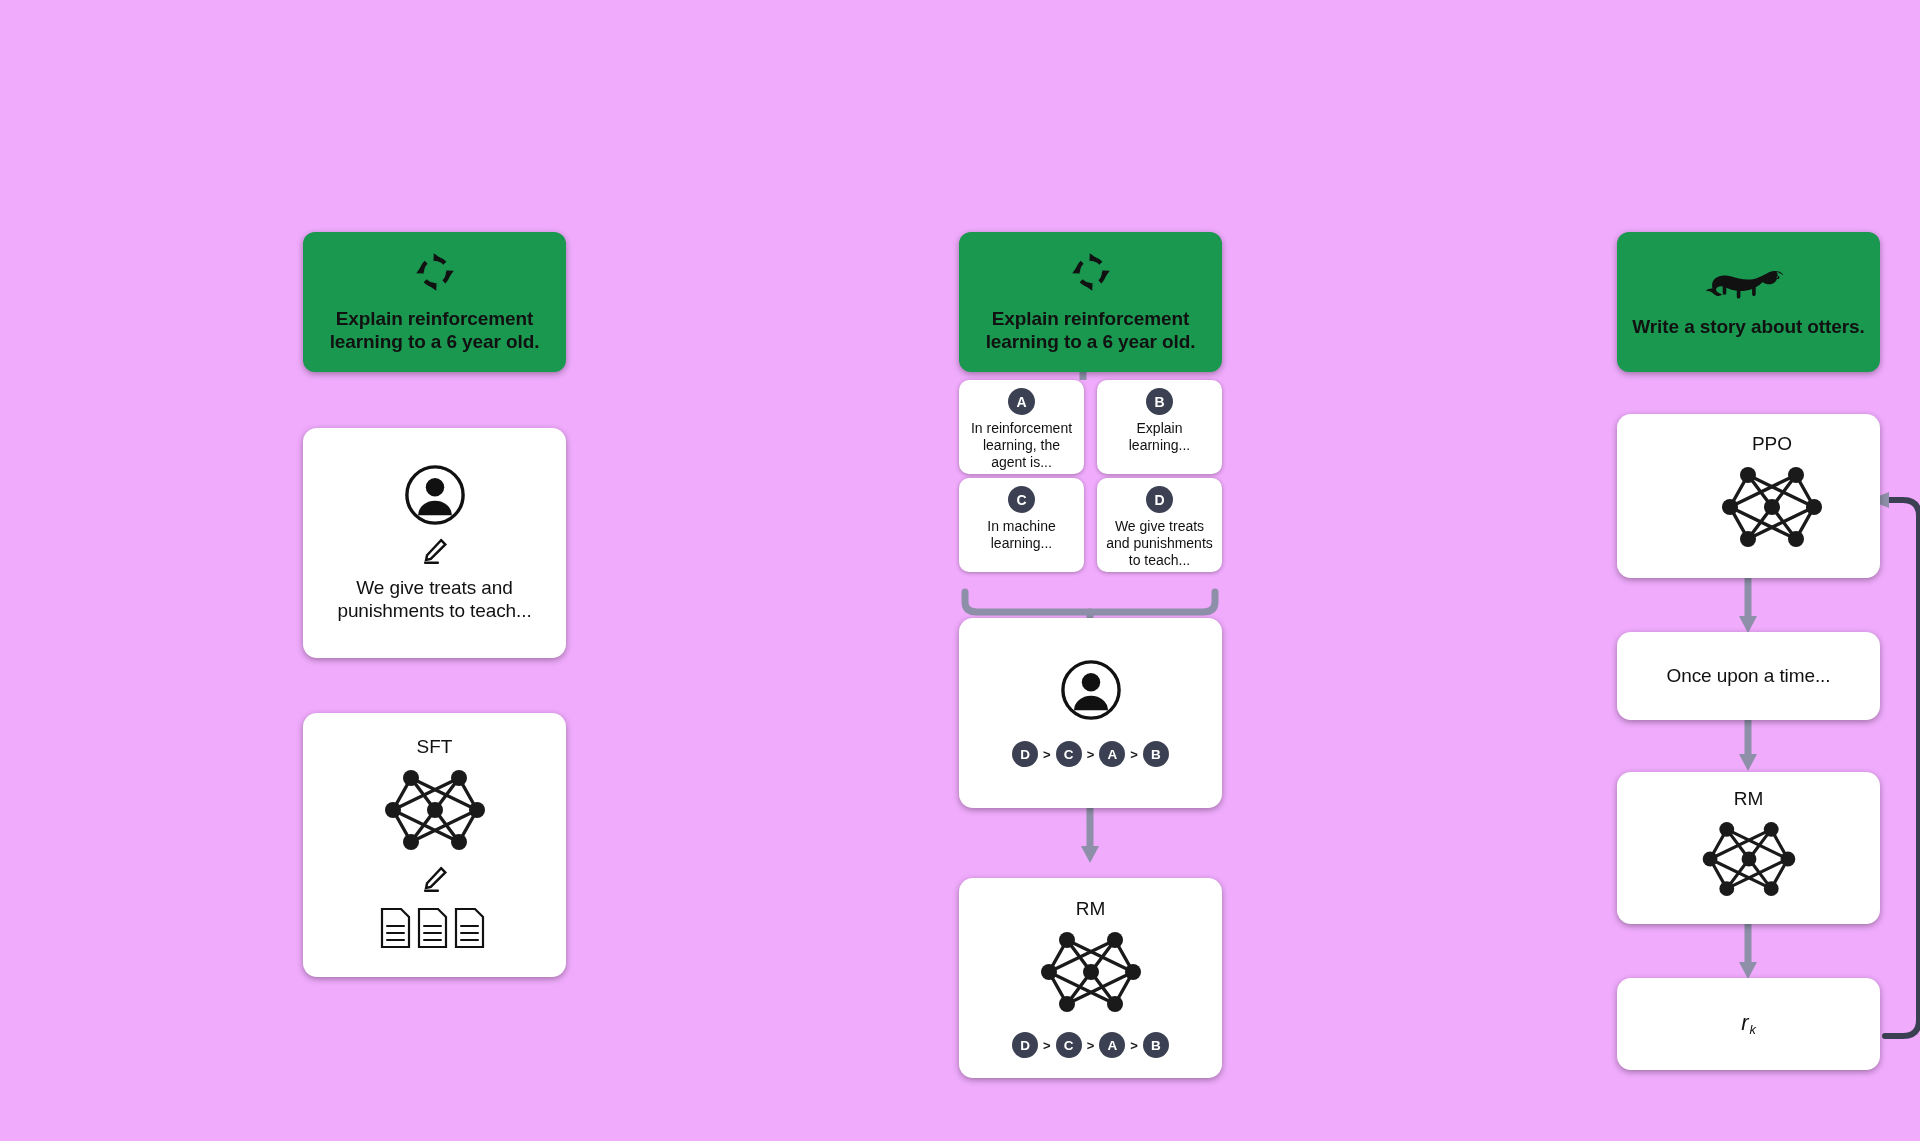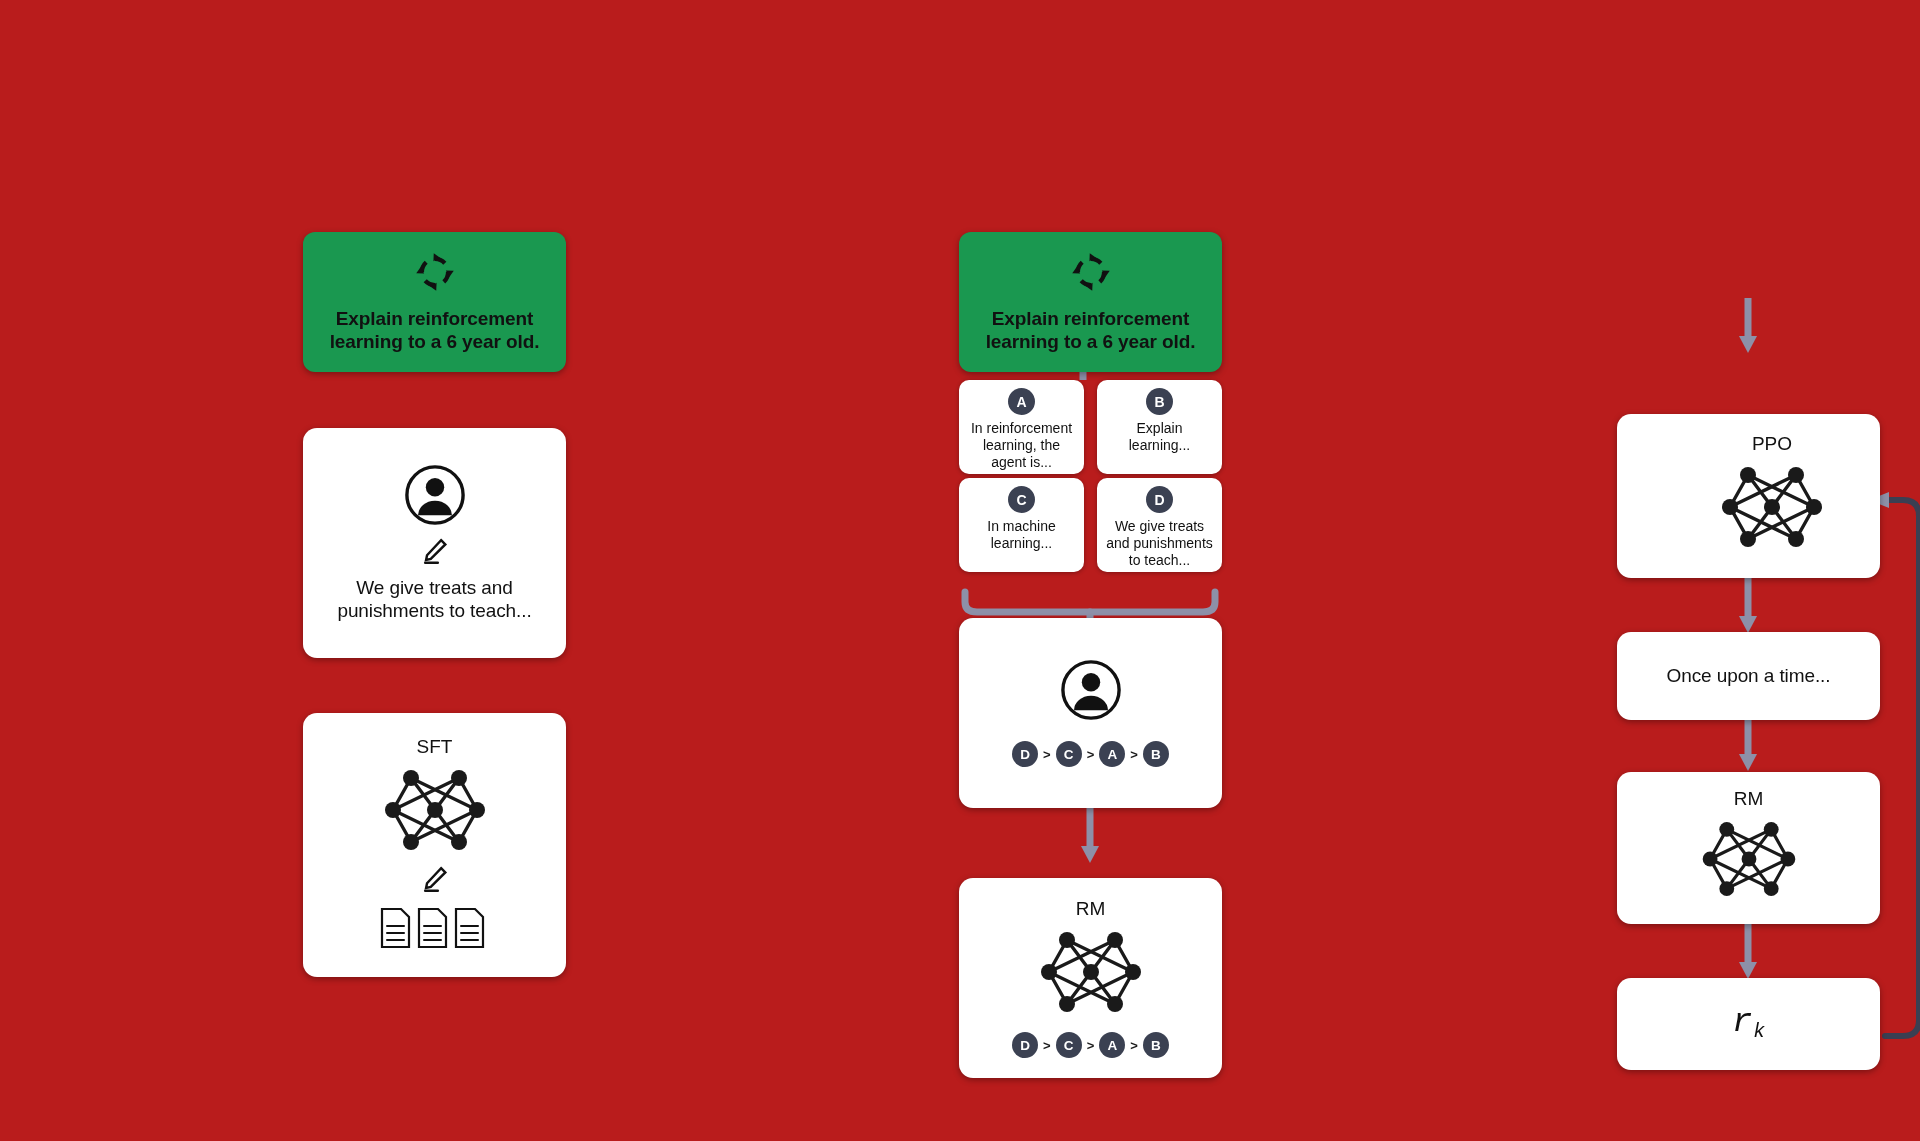--- a/index.html
+++ b/index.html
@@ -10,21 +10,21 @@
     height: 1141px;
     background: #000000;
     font-family: "Liberation Sans", sans-serif;
     overflow: hidden;
   }
 
   #stage {
     position: relative;
     width: 1920px;
     height: 1141px;
-    background: #b91c1c;
+    background: #f0abfc;
   }
 
   
   .card {
     position: absolute;
     background: #ffffff;
     border-radius: 14px;
     box-shadow: 0 2px 6px rgba(0,0,0,0.35);
     display: flex;
     flex-direction: column;
@@ -54,23 +54,23 @@
   }
 
   .card-title {
     font-size: 19px;
     font-weight: 400;
     line-height: 1.2;
     margin-bottom: 4px;
   }
 
   .formula {
-    font-family: Liberation Mono, monospace;
+    font-family: Liberation Sans, sans-serif;
     font-style: italic;
-    font-size: 34px;
+    font-size: 22px;
     line-height: 1;
   }
   .formula sub {
     font-size: 0.58em;
     font-style: italic;
     vertical-align: -0.32em;
     margin-left: 1px;
   }
 
   
@@ -405,20 +405,39 @@
     </svg>
   </div>
 
   <div class="conn" style="left:1733px; top:924px; width:30px; height:56px;">
     <svg width="30" height="56" viewBox="0 0 30 56">
       <line x1="15" y1="0" x2="15" y2="40" stroke="#8d90a8" stroke-width="7"></line>
       <polygon points="15,55 6,38 24,38" fill="#8d90a8"></polygon>
     </svg>
   </div>
 
+  <div class="card green" style="left:1617px; top:232px; width:263px; height:140px;">
+    <span class="icon icon-otter">
+      <svg width="88" height="38" viewBox="0 0 88 38">
+        <path fill="#111111" d="M78.5 10.2 c-2.0 -3.3 -6.2 -4.6 -9.9 -4.2 c-3.4 0.4 -6.1 2.0 -8.9 3.6
+          c-3.8 2.1 -7.6 3.9 -11.9 4.6 c-4.6 0.8 -9.3 0.4 -13.8 -0.7 c-4.3 -1.0 -8.5 -2.6 -12.9 -3.0
+          c-4.4 -0.4 -9.2 0.6 -12.0 4.1 c-2.0 2.5 -2.5 5.9 -1.6 8.9 c-2.4 -0.3 -4.9 0.4 -6.6 2.1
+          c0.2 0.3 0.6 0.5 1.0 0.5 c1.6 0.1 3.3 0.4 4.7 1.2 c1.6 0.9 2.7 2.4 4.4 3.1 c2.0 0.9 4.4 0.7 6.2 -0.6
+          c-1.1 -1.2 -2.8 -1.5 -4.2 -2.3 c-1.0 -0.6 -1.9 -1.6 -1.9 -2.8 c0 -1.0 0.6 -1.9 1.4 -2.5
+          c1.5 -1.1 3.5 -1.2 5.2 -0.7 l0 6.5 c0 1.0 0.8 1.8 1.8 1.8 c1.0 0 1.8 -0.8 1.8 -1.8 l0 -5.2
+          c3.3 1.6 6.9 2.6 10.5 3.0 l0 5.9 c0 1.0 0.8 1.8 1.8 1.8 c1.0 0 1.8 -0.8 1.8 -1.8 l0 -5.6
+          c4.0 -0.1 8.0 -0.8 11.7 -2.2 l0 5.4 c0 1.0 0.8 1.8 1.8 1.8 c1.0 0 1.8 -0.8 1.8 -1.8 l0 -7.0
+          c2.6 -1.4 5.0 -3.2 7.1 -5.3 c1.4 1.3 3.2 2.1 5.1 2.3 c2.6 0.3 5.3 -0.6 7.2 -2.4
+          c2.1 -2.0 3.0 -5.0 2.4 -7.8 c-0.2 -0.9 -0.5 -1.8 -1.0 -2.6 z
+          M73.0 11.0 c0.8 0 1.5 0.7 1.5 1.5 c0 0.8 -0.7 1.5 -1.5 1.5 c-0.8 0 -1.5 -0.7 -1.5 -1.5
+          c0 -0.8 0.7 -1.5 1.5 -1.5 z"></path>
+      </svg>
+    </span>
+    <div class="card-text">Write a story about otters.</div>
+  </div>
 
   <div class="card" style="left:1617px; top:414px; width:263px; height:164px;padding-left:47px;">
     <div class="card-title">PPO</div>
     <span class="icon icon-net">
       <svg width="108" height="92" viewBox="0 0 108 92">
         <g stroke="#1a1a1a" stroke-width="3.4" stroke-linecap="round">
           <line x1="30" y1="14" x2="12" y2="46"></line>
             <line x1="30" y1="14" x2="54" y2="46"></line>
             <line x1="30" y1="14" x2="96" y2="46"></line>
           <line x1="78" y1="14" x2="12" y2="46"></line>

